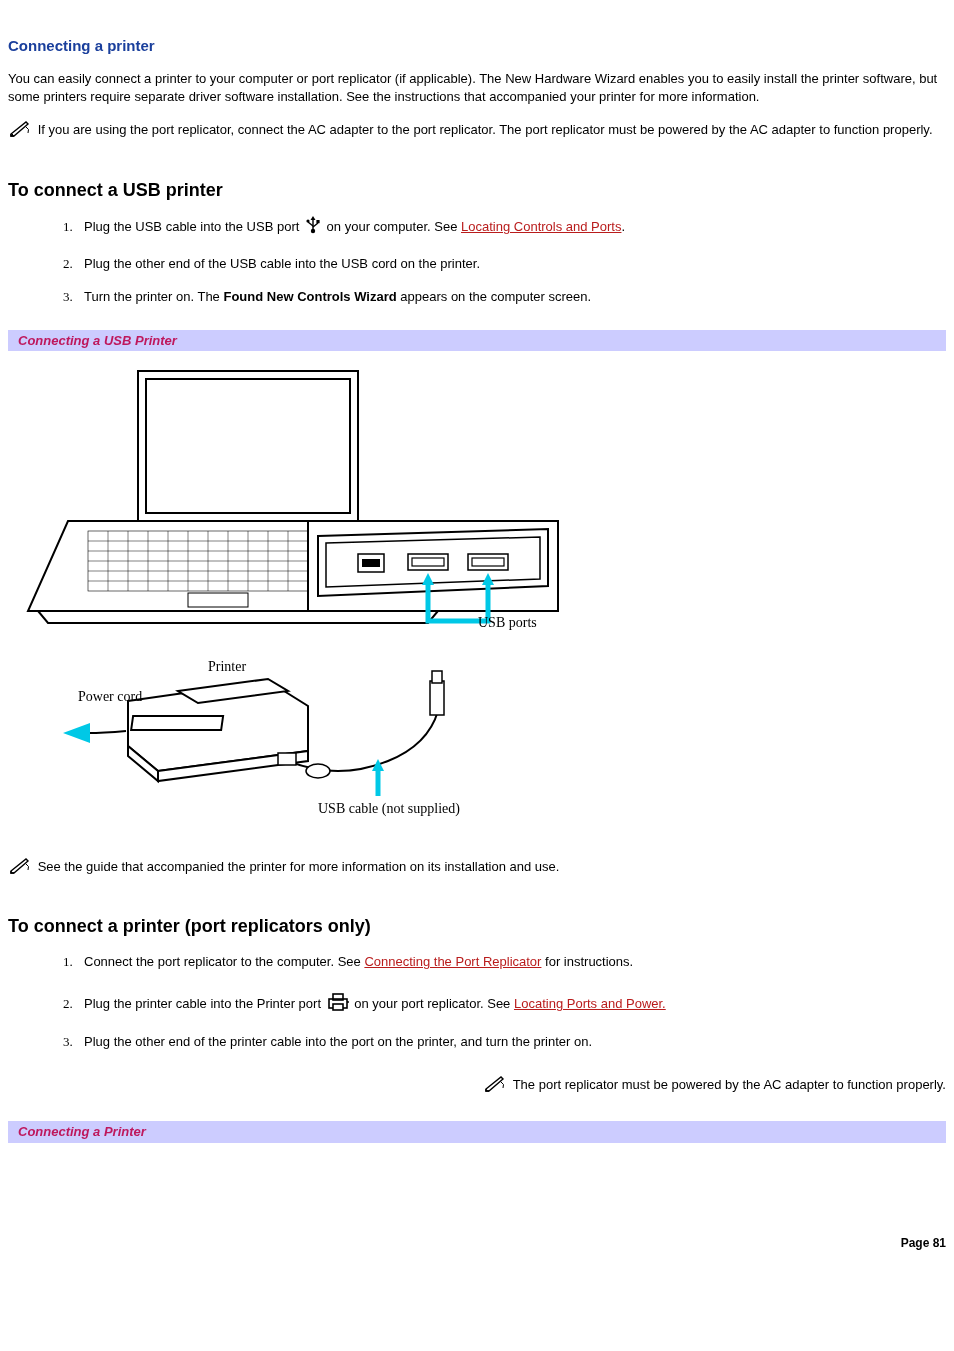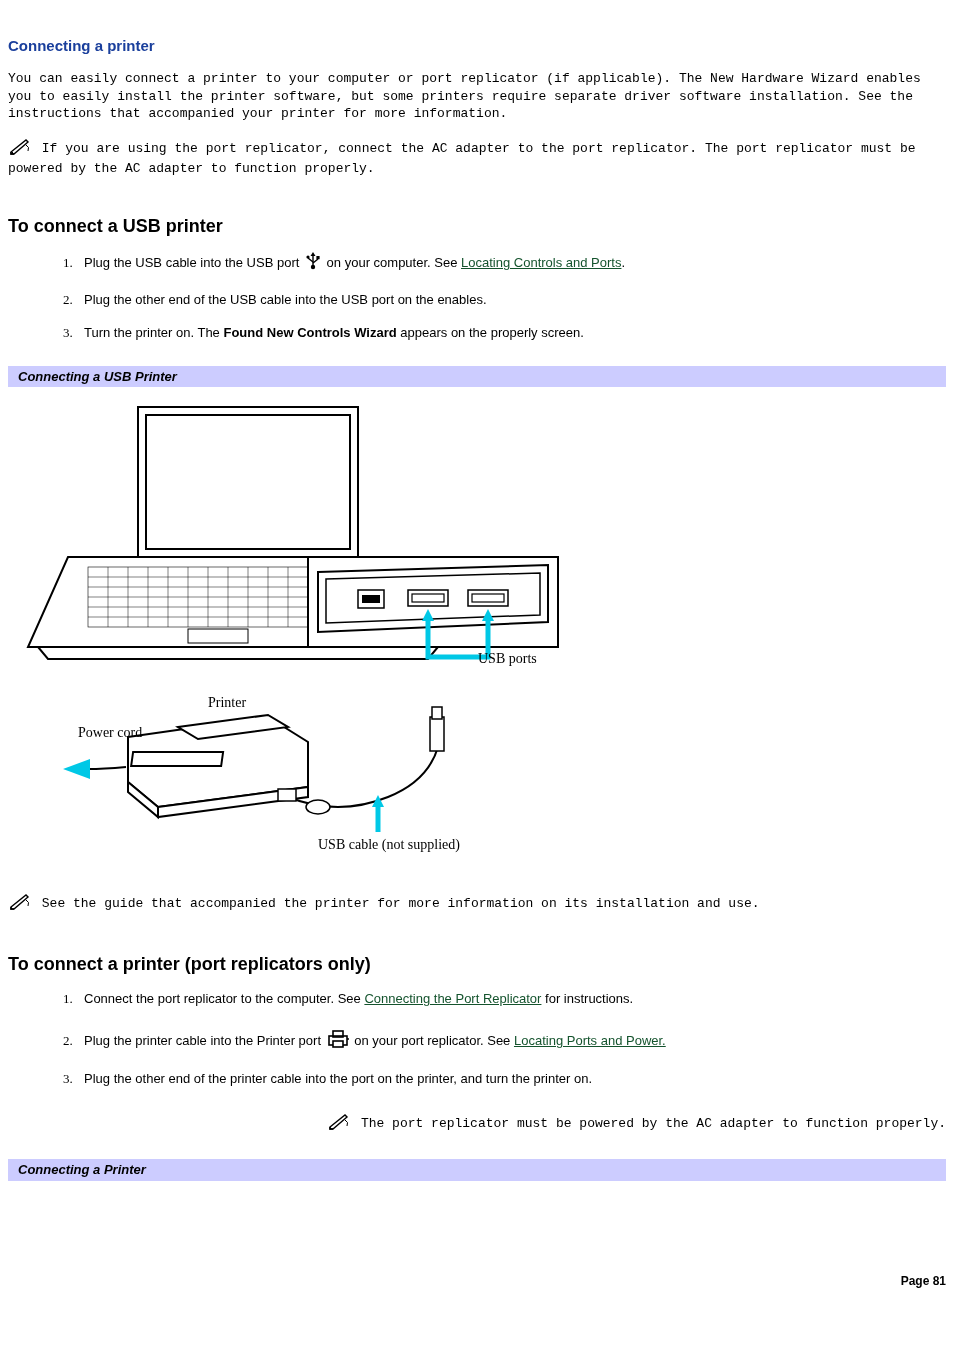--- a/index.html
+++ b/index.html
@@ -11,55 +11,55 @@
     width: 954px;
     box-sizing: border-box;
     line-height: 1.35;
   }
   h2.section-title {
     color: #1a3f9c;
     font-size: 15px;
     font-weight: bold;
     margin: 28px 0 14px 0;
   }
-  p { margin: 0 0 14px 0; font-family: Liberation Mono, monospace; }
+  p { margin: 0 0 14px 0; }
   .sub-heading {
     font-weight: bold;
     margin: 36px 0 14px 0;
     font-size: 18px;
   }
   ol {
     margin: 0 0 14px 0;
     padding-left: 68px;
   }
   ol li {
     margin-bottom: 16px;
     padding-left: 8px;
   }
   ol li::marker {
     font-family: "Times New Roman", serif;
     font-size: 13px;
   }
   a.doc-link {
-    color: #14532d;
+    color: #b91c1c;
     text-decoration: underline;
   }
   .note-icon {
     display: inline-block;
     vertical-align: middle;
     margin-right: 2px;
   }
   .usb-icon, .printer-port-icon {
     display: inline-block;
     vertical-align: middle;
     margin: 0 2px;
   }
   .caption-bar {
     background: #ccccff;
-    color: #000000;
+    color: #be185d;
     font-style: italic;
     font-weight: bold;
     font-size: 13px;
     padding: 2px 10px;
     margin: 24px 0 0 0;
     width: 100%;
     box-sizing: border-box;
   }
   .figure-wrap {
     text-align: left;
@@ -110,23 +110,23 @@
         <polygon points="8,0 5.5,4 10.5,4" fill="#000"></polygon>
         <line x1="8" y1="10" x2="3" y2="6" stroke="#000" stroke-width="1.4"></line>
         <circle cx="3" cy="5" r="1.6" fill="#000"></circle>
         <line x1="8" y1="11" x2="13" y2="7" stroke="#000" stroke-width="1.4"></line>
         <rect x="11.4" y="4" width="3.2" height="3.2" fill="#000"></rect>
       </svg>
     </span>
     <span> on your computer. See </span>
     <a href="#" class="doc-link">Locating Controls and Ports</a><span>.</span>
   </li>
-  <li>Plug the other end of the USB cable into the USB port on the enables.</li>
+  <li>Plug the other end of the USB cable into the USB cord on the printer.</li>
   <li>
-    <span>Turn the printer on. The </span><span class="bold">Found New Controls Wizard</span><span> appears on the properly screen.</span>
+    <span>Turn the printer on. The </span><span class="bold">Found New Controls Wizard</span><span> appears on the computer screen.</span>
   </li>
 </ol>
 
 <div class="caption-bar">Connecting a USB Printer</div>
 
 <div class="figure-wrap">
   <svg width="560" height="460" viewBox="0 0 560 460">
 
     <g stroke="#000" stroke-width="2" fill="#fff">
 

